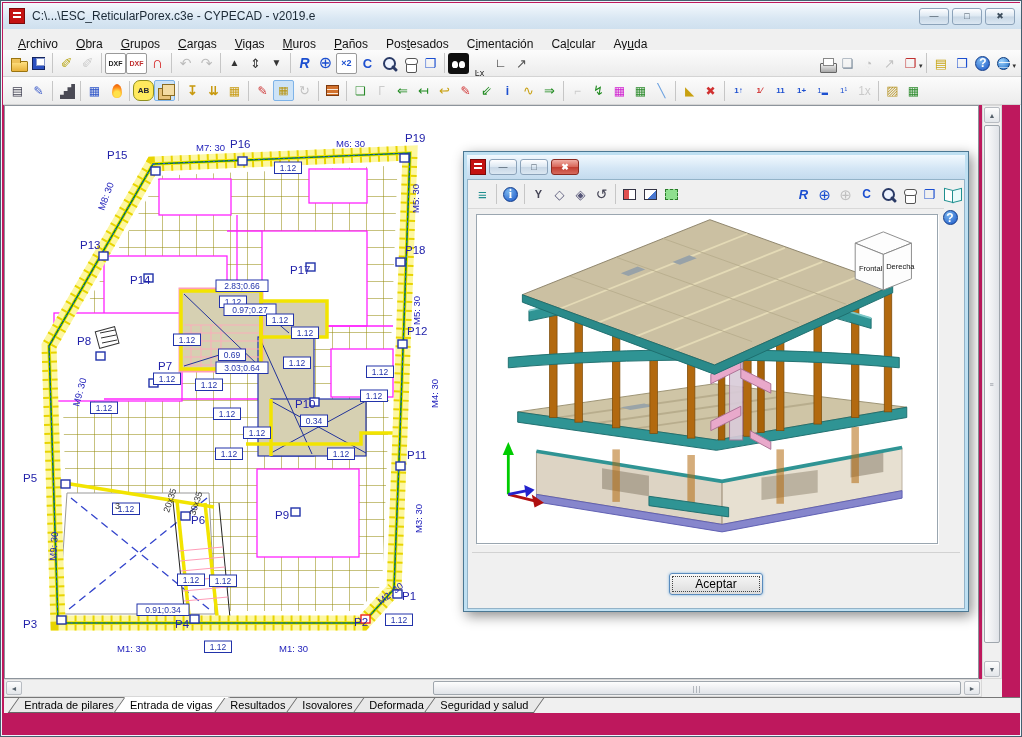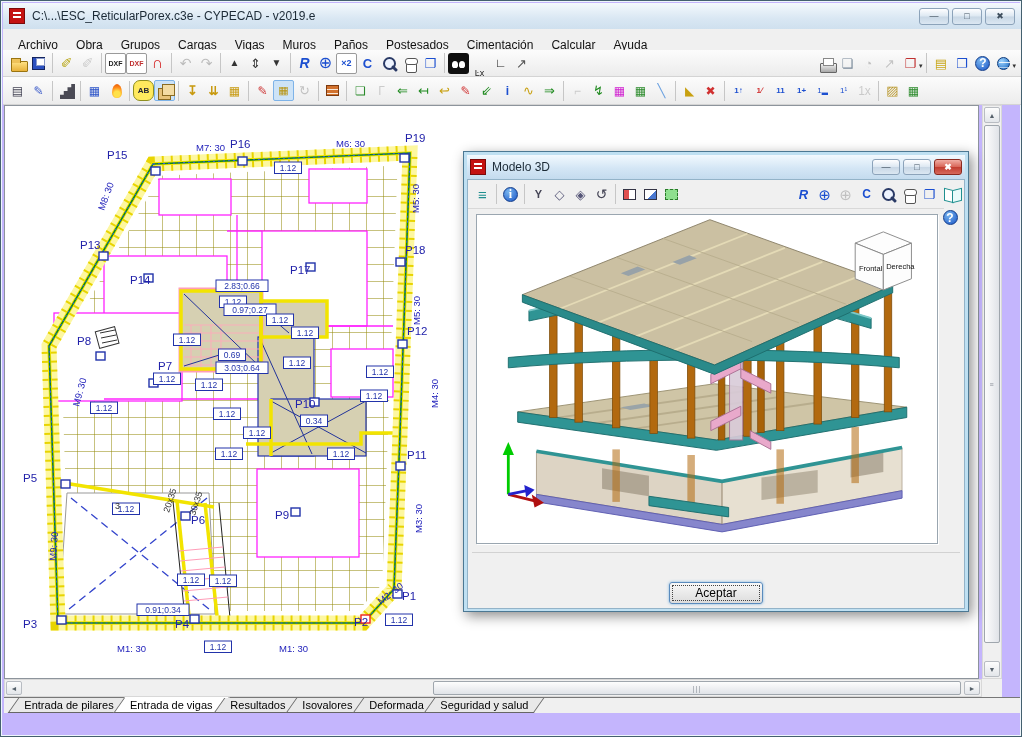--- a/index.html
+++ b/index.html
@@ -1,32 +1,32 @@
 <!DOCTYPE html>
 <html><head>
 <meta charset="utf-8">
 <style>
   html,body{margin:0;padding:0;background:#9aa4ad;font-family:"Liberation Sans",sans-serif;}
   *{box-sizing:border-box;}
-  .win{position:relative;width:1022px;height:737px;background:#c4b5fd;border:1px solid #44606f;
+  .win{position:relative;width:1022px;height:737px;background:#be185d;border:1px solid #44606f;
        box-shadow:0 0 0 1px #eef6fc inset;overflow:hidden;}
   
   .titlebar{position:absolute;left:2px;top:2px;width:1018px;height:26px;display:flex;align-items:center;
             background:linear-gradient(#f4f9fd,#d9e7f3 60%,#cfe0ee);padding:0 6px;}
   .cype-ico{width:16px;height:16px;background:#c41212;border:1px solid #7a0a0a;position:relative;flex:0 0 auto;}
   .cype-ico::before{content:"";position:absolute;inset:3px;
       background:linear-gradient(#fff 0 2px,transparent 2px 4px,#fff 4px 6px,transparent 6px 8px,#fff 8px 10px,transparent 10px);}
   .title-text{font-size:12px;color:#1c2a36;margin-left:7px;flex:1;white-space:nowrap;overflow:hidden;}
   .cap{width:30px;height:17px;border:1px solid #8ca3ba;border-radius:3px;margin-left:3px;
        background:linear-gradient(#fefeff,#dde8f2 48%,#c8d7e5 52%,#dbe7f2);
        display:flex;align-items:center;justify-content:center;font-size:9px;color:#3f4f5e;line-height:1;}
   .cap.red{background:linear-gradient(#f0ada3,#d9675a 48%,#c23d30 52%,#d6695c);color:#fff;border-color:#8a2a20;width:36px;font-weight:bold;}
   
   .menubar{position:absolute;left:2px;top:28px;width:1018px;height:34px;background:#f0f0f0;
-           border-bottom:3px solid #7f1d1d;display:flex;align-items:center;padding-left:6px;font-size:12px;color:#111;text-decoration:underline;}
+           border-bottom:5px solid #7f1d1d;display:flex;align-items:center;padding-left:6px;font-size:12px;color:#111;}
   .menu-item{padding:2px 9px;cursor:default;}
   .menu-item u{text-decoration:underline;}
   
   .tb{position:absolute;left:2px;width:1018px;display:flex;align-items:center;background:linear-gradient(#fcfcfc,#ececec);
       border-bottom:1px solid #d4d4d4;padding:0 4px;}
   .tb1{top:49px;height:27px;}
   .tb2{top:76px;height:28px;}
   .ic{width:21px;height:21px;display:inline-flex;align-items:center;justify-content:center;
       font-size:13px;line-height:1;border:1px solid transparent;border-radius:2px;position:relative;flex:0 0 auto;cursor:default;}
   .ic.act{background:#cde3f7;border-color:#7eb3e8;}
@@ -99,21 +99,21 @@
   .dlg-title{height:24px;display:flex;align-items:center;padding:0 3px;
        background:linear-gradient(#f2f9fe,#d4e6f5 55%,#c4dbee);}
   .dlg-title-text{font-size:12px;color:#1c2a36;margin-left:6px;flex:1;}
   .dlg-title .cap{width:28px;height:16px;}
   .dlg-in{position:relative;height:430px;background:#f0f0f0;border:1px solid #93b3c8;}
   .dlg-tb{height:29px;display:flex;align-items:center;background:#f0f0f0;border-bottom:1px solid #d8d8d8;padding:0 4px;width:476px;}
   .dlg-side{position:absolute;right:2px;top:2px;width:24px;display:flex;flex-direction:column;align-items:center;gap:4px;}
   .vp3d{position:absolute;left:8px;top:34px;width:462px;height:330px;background:#fff;border:1px solid #9aa6b0;
         box-shadow:1px 1px 0 #fff;overflow:hidden;}
   .dlg-btnrow{position:absolute;left:4px;right:4px;top:372px;height:52px;border-top:1px solid #d2d2d2;
-        display:flex;align-items:flex-end;justify-content:center;padding-top:10px;}
+        display:flex;align-items:center;justify-content:center;padding-top:10px;}
   .btn{width:94px;height:22px;border:1px solid #5a8bbd;border-radius:3px;background:linear-gradient(#f8f8f8,#dcdcdc);
        font-size:12px;font-family:"Liberation Sans",sans-serif;outline:1px dotted #444;outline-offset:-4px;
        box-shadow:0 0 3px #7ab2e0;}
   svg text{font-family:"Liberation Sans",sans-serif;}
 </style>
 </head>
 <body>
 
 <div class="win">
 
@@ -546,21 +546,20 @@
       </div>
       <div class="tab">
         <span>Seguridad y salud</span>
       </div>
     </div>
 
 
   <div class="dlg">
     <div class="dlg-title">
       <span class="cype-ico"></span>
-      <span class="dlg-title-text">Modelo 3D</span>
       <span class="cap">—</span>
       <span class="cap">□</span>
       <span class="cap red">✖</span>
     </div>
     <div class="dlg-in">
       <div class="dlg-tb" id="tb3d">
           <span class="ic" style="color: rgb(31, 143, 143); font-size: 15px; font-weight: bold;">≡</span>
           <div class="sep"></div>
           <span class="ic k-info"></span>
           <div class="sep"></div>

